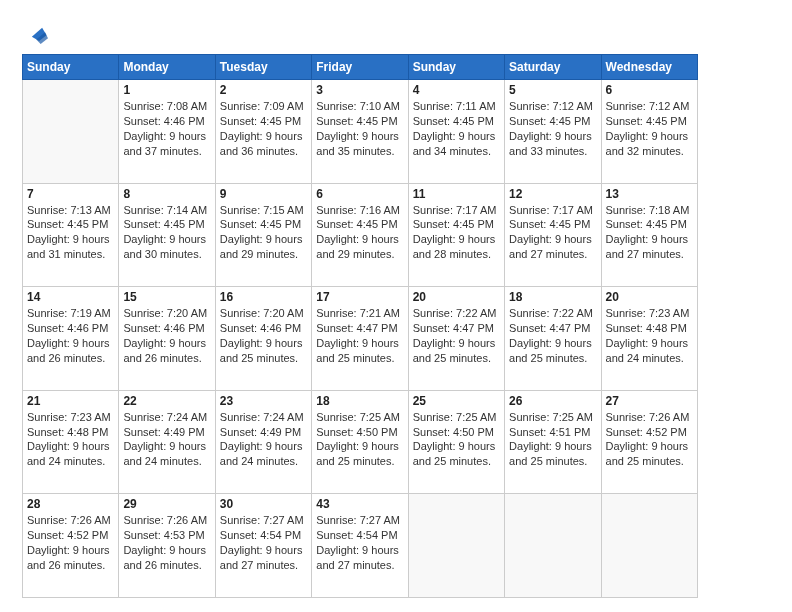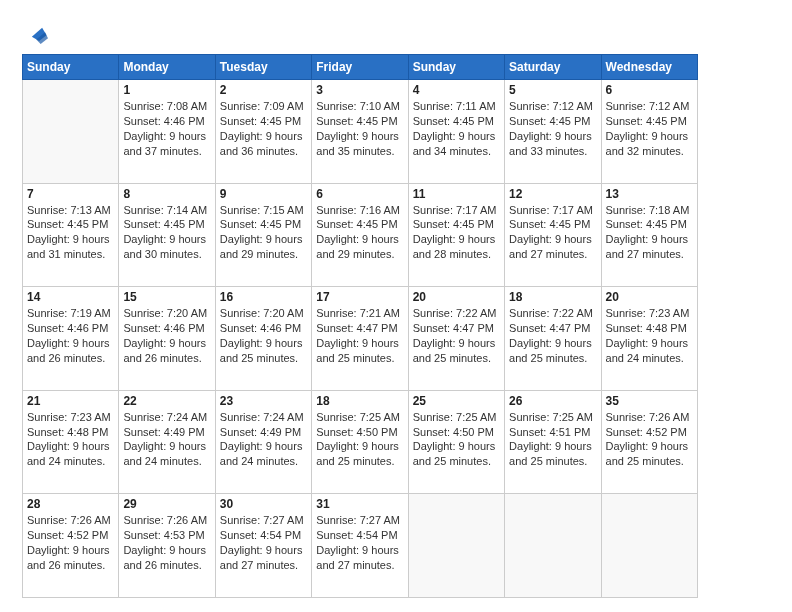--- a/index.html
+++ b/index.html
@@ -244,39 +244,39 @@
           </td>
           <td>
             <span class="day-num">25</span>
             <div class="day-info">Sunrise: 7:25 AM<br>Sunset: 4:50 PM<br>Daylight: 9 hours and 25 minutes.</div>
           </td>
           <td>
             <span class="day-num">26</span>
             <div class="day-info">Sunrise: 7:25 AM<br>Sunset: 4:51 PM<br>Daylight: 9 hours and 25 minutes.</div>
           </td>
           <td>
-            <span class="day-num">35</span>
+            <span class="day-num">27</span>
             <div class="day-info">Sunrise: 7:26 AM<br>Sunset: 4:52 PM<br>Daylight: 9 hours and 25 minutes.</div>
           </td>
         </tr>
         <tr>
           <td>
             <span class="day-num">28</span>
             <div class="day-info">Sunrise: 7:26 AM<br>Sunset: 4:52 PM<br>Daylight: 9 hours and 26 minutes.</div>
           </td>
           <td>
             <span class="day-num">29</span>
             <div class="day-info">Sunrise: 7:26 AM<br>Sunset: 4:53 PM<br>Daylight: 9 hours and 26 minutes.</div>
           </td>
           <td>
             <span class="day-num">30</span>
             <div class="day-info">Sunrise: 7:27 AM<br>Sunset: 4:54 PM<br>Daylight: 9 hours and 27 minutes.</div>
           </td>
           <td>
-            <span class="day-num">31</span>
+            <span class="day-num">43</span>
             <div class="day-info">Sunrise: 7:27 AM<br>Sunset: 4:54 PM<br>Daylight: 9 hours and 27 minutes.</div>
           </td>
           <td class="empty-cell"></td>
           <td class="empty-cell"></td>
           <td class="empty-cell"></td>
         </tr>
       </tbody>
   </table>
 </div>
 

